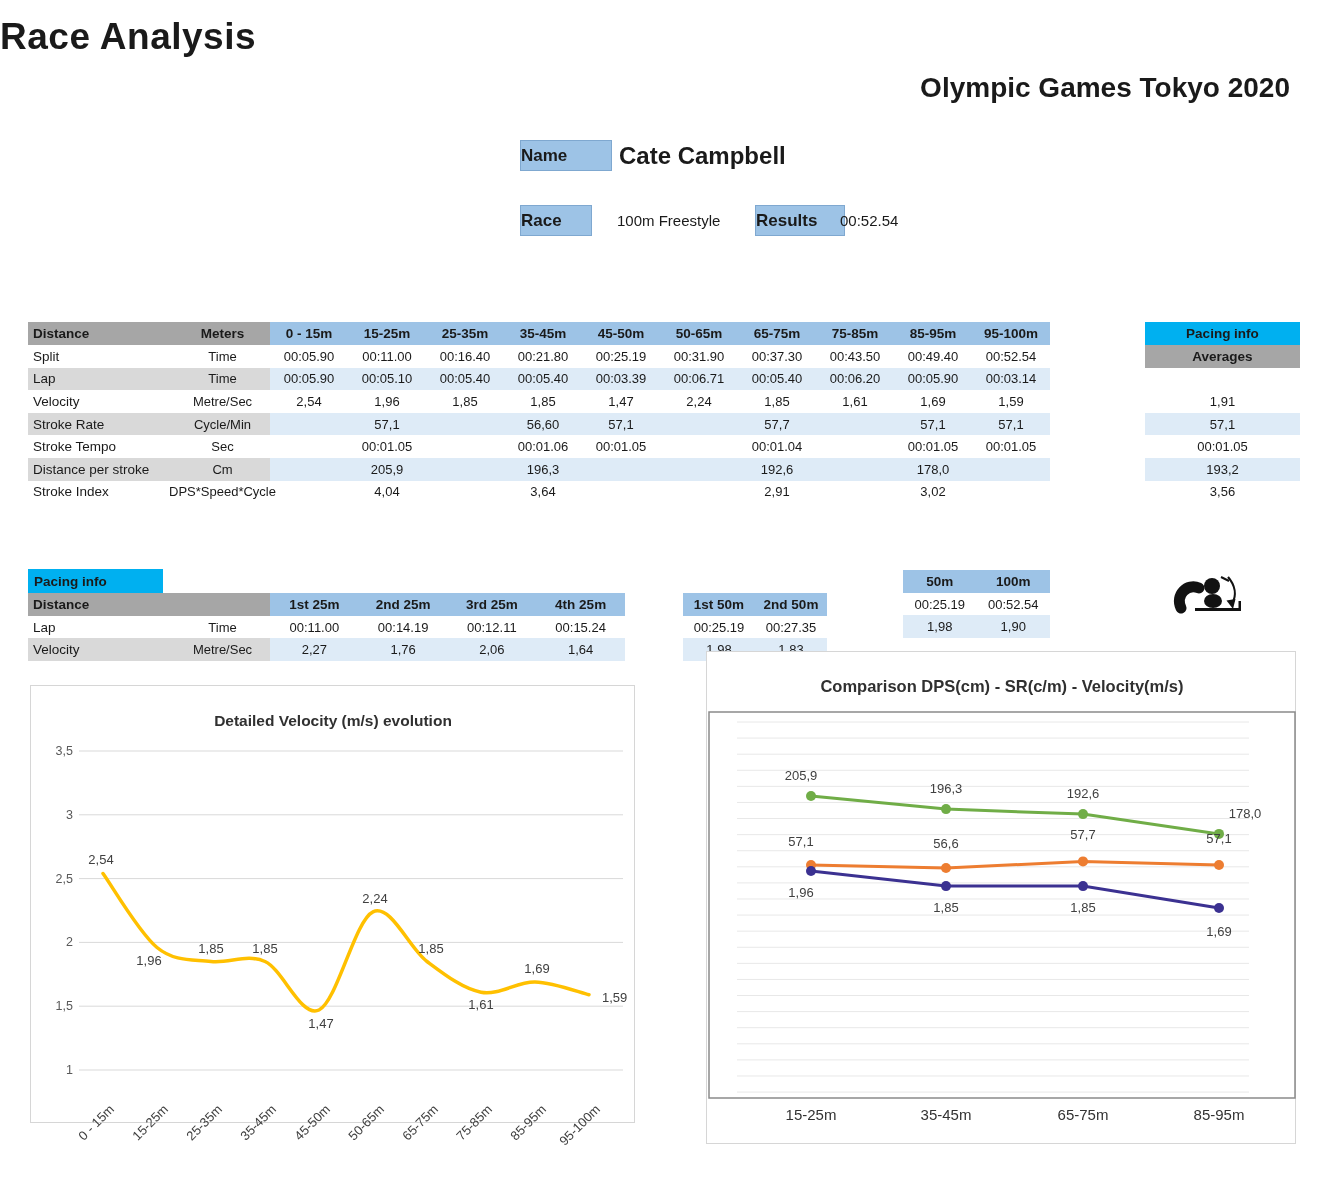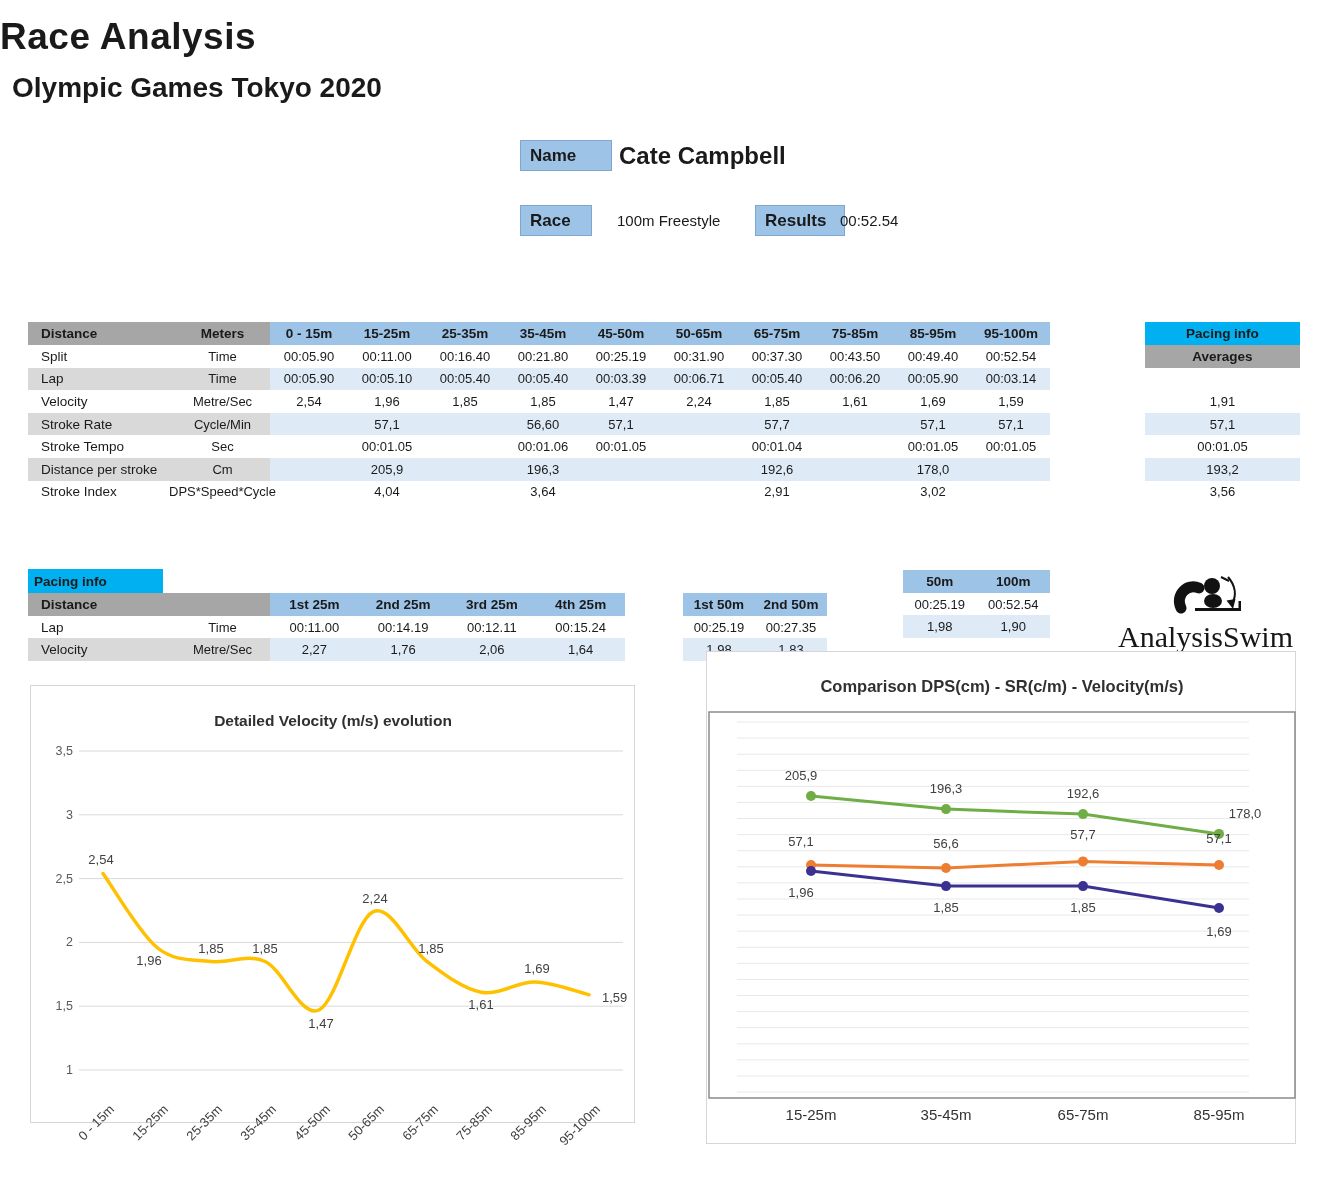--- a/index.html
+++ b/index.html
@@ -1,27 +1,27 @@
 <!DOCTYPE html>
 <html><head>
 <meta charset="utf-8">
 <style>
   *{margin:0;padding:0;box-sizing:border-box}
   html,body{width:1320px;height:1200px;background:#fff;font-family:"Liberation Sans",sans-serif;color:#1a1a1a;overflow:hidden}
   body{position:relative}
   .abs{position:absolute}
   .page-title{left:0;top:16px;width:1290px;font-size:37px;font-weight:bold;letter-spacing:.5px}
-  .page-subtitle{left:12px;top:72px;width:1290px;text-align:left;font-size:28px;font-weight:bold}
-  .tag{background:#9dc3e6;border:1px solid #7fa8d0;font-weight:bold;font-size:17px;display:flex;align-items:center;padding-left:9px;height:31px}
+  .page-subtitle{left:0;top:72px;width:1290px;text-align:right;font-size:28px;font-weight:bold}
+  .tag{background:#9dc3e6;border:1px solid #7fa8d0;font-weight:bold;font-size:17px;display:flex;align-items:center;height:31px}
   .val-big{font-size:24px;font-weight:bold;line-height:31px}
   .val-med{font-size:15px;line-height:31px}
   .grid{display:grid}
   .cell{display:flex;align-items:center;font-size:13px;white-space:nowrap;overflow:visible}
   .center{justify-content:center}
-  .lbl{padding-left:13px;font-size:13.5px}
+  .lbl{padding-left:5px;font-size:13.5px}
   .head-gray{background:#a6a6a6;font-weight:bold;font-size:13.5px}
   .head-blue{background:#9dc3e6;font-weight:bold;font-size:13.5px}
   .head-cyan{background:#00b0f0;font-weight:bold;font-size:13.5px}
   .fill-gray{background:#d9d9d9}
   .fill-blue{background:#deebf7}
   .span2{grid-column:span 2}
   .cyan-label{background:#00b0f0;font-weight:bold;font-size:13.5px;display:flex;align-items:center;padding-left:6px}
   .chart-box{border:1px solid #d6d6d6;background:#fff}
   svg{font-family:"Liberation Sans",sans-serif}
   .c-title{font-size:15.5px;font-weight:bold;fill:#303030}
@@ -200,21 +200,20 @@
   <svg width="82" height="46" viewBox="0 0 82 46">
     <path d="M16 34 C10 21 22 9 34 14" stroke="#121212" stroke-width="11" fill="none" stroke-linecap="round"></path>
     <circle cx="47" cy="12" r="8" fill="#121212"></circle>
     <ellipse cx="48" cy="27" rx="9" ry="7" fill="#121212"></ellipse>
     <rect x="30" y="34" width="46" height="3" fill="#121212"></rect>
     <rect x="73.5" y="27" width="2.5" height="10" fill="#121212"></rect>
     <path d="M63 3 C70 11 72 21 67 30" stroke="#121212" stroke-width="2.2" fill="none"></path>
     <polygon points="61.5,26.5 68,35 70.5,25" fill="#121212"></polygon>
     <line x1="56" y1="3" x2="64" y2="7" stroke="#121212" stroke-width="2"></line>
   </svg>
-  <div class="logo-text">AnalysisSwim</div>
 </div>
 
 <div class="abs chart-box" style="left:30px;top:685px;width:605px;height:438px">
   <svg id="chart1-svg" width="605" height="493">
       <text x="302" y="40" text-anchor="middle" class="c-title">Detailed Velocity (m/s)  evolution</text>
       <line x1="48" y1="65" x2="592" y2="65" class="gridline"></line>
       <text x="42" y="69" text-anchor="end" class="tick">3,5</text>
       <line x1="48" y1="128.8" x2="592" y2="128.8" class="gridline"></line>
       <text x="42" y="132.8" text-anchor="end" class="tick">3</text>
       <line x1="48" y1="192.60000000000002" x2="592" y2="192.60000000000002" class="gridline"></line>

